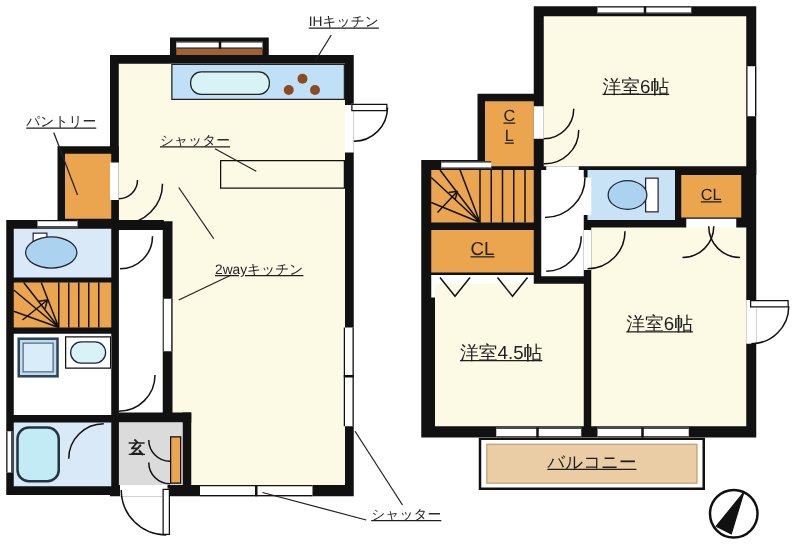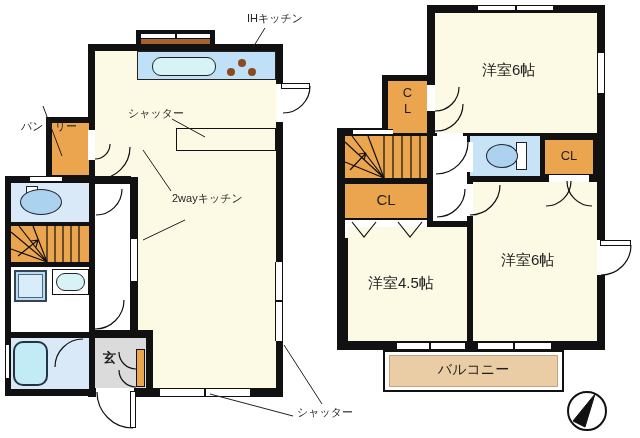--- a/index.html
+++ b/index.html
@@ -3,21 +3,21 @@
 <meta charset="utf-8">
 <style>
   html,body{margin:0;padding:0;background:#fff;}
   *{box-sizing:border-box;}
   .plan{position:relative;width:640px;height:438px;background:#ffffff;overflow:hidden;
         font-family:"Liberation Sans","DejaVu Sans",sans-serif;color:#1a1a1a;}
   .a{position:absolute;}
   .wall{position:absolute;background:#111;}
   .win{position:absolute;background:#fff;border-top:1px solid #111;border-bottom:1px solid #111;}
   .winv{position:absolute;background:#fff;border-left:1px solid #111;border-right:1px solid #111;}
-  .lbl{position:absolute;white-space:nowrap;color:#1f1f1f;line-height:1.1;}
+  .lbl{position:absolute;white-space:nowrap;color:#1f1f1f;line-height:1.1;text-decoration:underline;}
   .cream{background:#FCF9E4;}
   .orange{background:#ECA54F;}
   svg.ov{position:absolute;left:0;top:0;pointer-events:none;}
 </style>
 </head>
 <body>
 
 <div class="plan">
 
   <div class="wall" style="left:136px;top:30px;width:79px;height:25px;"></div>
@@ -156,23 +156,23 @@
       <path d="M18,256 L38,240 M38,240 L31,241 M38,240 L36,247"></path>
       <path d="M393,136 L393,178 M402,136 L402,178 M411,136 L411,178 M420,136 L420,178 M384,136 L384,178"></path>
       <path d="M384,178 L345,142 M384,178 L345,162 M384,178 L352,136 M384,178 L368,136"></path>
       <path d="M350,170 L366,153 M366,153 L359,154 M366,153 L364,160"></path>
       <path d="M352,222 L364,237 L376,222 M398,222 L410,237 L422,222"></path>
     </g>
     <polygon points="595,394 573,421 585,427" fill="#111" stroke="#111" stroke-width="1"></polygon>
   </svg>
 
   <div class="lbl" style="left:247px;top:12px;font-size:11px;">IHキッチン</div>
-  <div class="lbl" style="left:21px;top:92px;font-size:11px;margin-top:28px;">パントリー</div>
+  <div class="lbl" style="left:21px;top:92px;font-size:11px;">パントリー</div>
   <div class="lbl" style="left:128px;top:107px;font-size:11px;">シャッター</div>
-  <div class="lbl" style="left:172px;top:192px;font-size:11px;">2wayキッチン</div>
+  <div class="lbl" style="left:172px;top:210px;font-size:11px;">2wayキッチン</div>
   <div class="lbl" style="left:103px;top:351px;font-size:13px;font-weight:bold;">玄</div>
   <div class="lbl" style="left:297px;top:406px;font-size:11px;">シャッター</div>
 
   <div class="lbl" style="left:482px;top:62px;font-size:15px;">洋室6帖</div>
   <div class="lbl" style="left:388px;top:86px;width:39px;text-align:center;font-size:13px;">C</div>
   <div class="lbl" style="left:388px;top:102px;width:39px;text-align:center;font-size:13px;">L</div>
   <div class="lbl" style="left:345px;top:192px;width:82px;text-align:center;font-size:15px;">CL</div>
   <div class="lbl" style="left:545px;top:149px;width:48px;text-align:center;font-size:13px;">CL</div>
   <div class="lbl" style="left:368px;top:275px;font-size:15px;">洋室4.5帖</div>
   <div class="lbl" style="left:501px;top:252px;font-size:15px;">洋室6帖</div>

